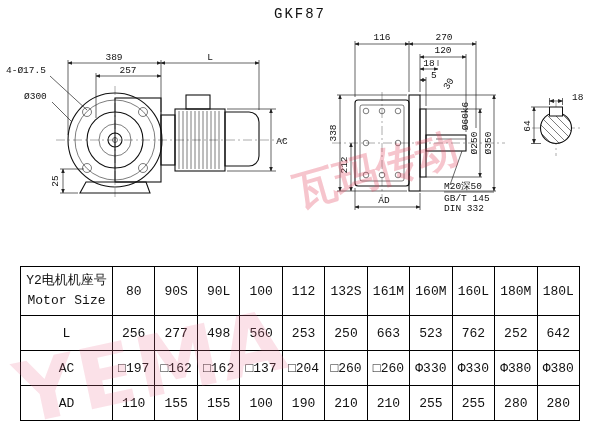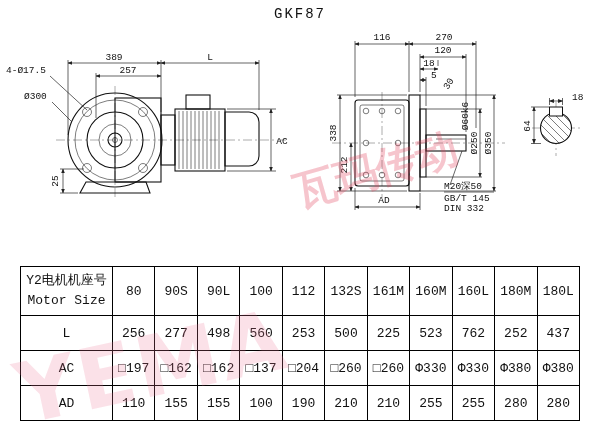--- a/index.html
+++ b/index.html
@@ -249,26 +249,26 @@
         <td>180M</td>
         <td>180L</td>
       </tr>
       <tr class="val">
         <td>L</td>
         <td>256</td>
         <td>277</td>
         <td>498</td>
         <td>560</td>
         <td>253</td>
-        <td>500</td>
-        <td>225</td>
+        <td>250</td>
+        <td>663</td>
         <td>523</td>
         <td>762</td>
         <td>252</td>
-        <td>437</td>
+        <td>642</td>
       </tr>
       <tr class="val">
         <td>AC</td>
         <td>□197</td>
         <td>□162</td>
         <td>□162</td>
         <td>□137</td>
         <td>□204</td>
         <td>□260</td>
         <td>□260</td>

